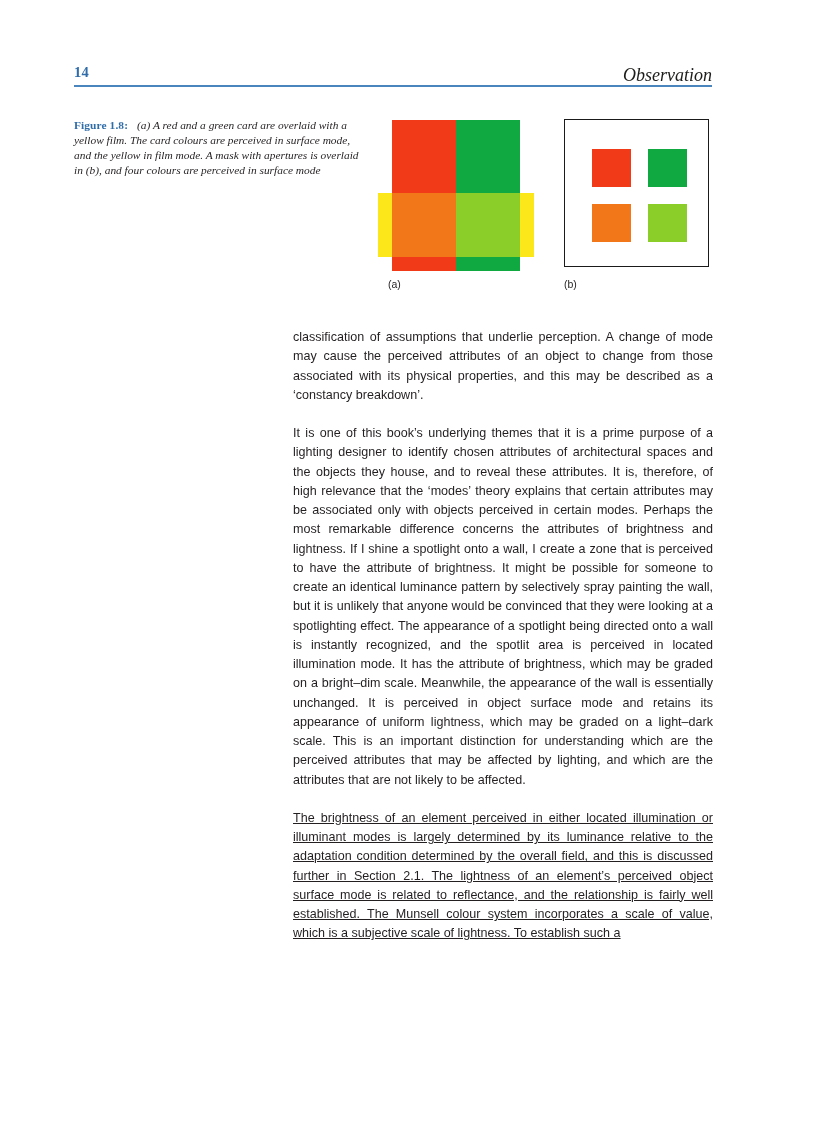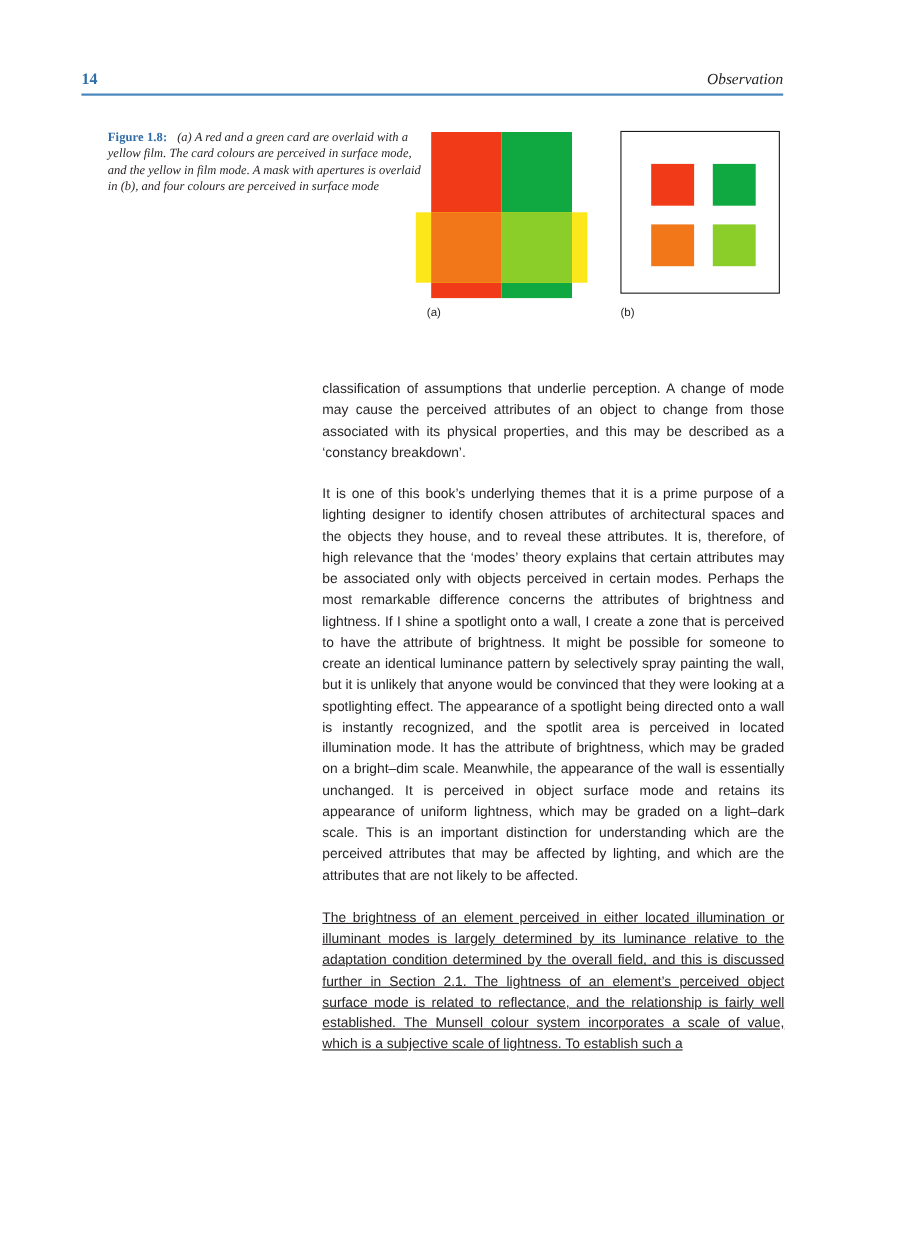--- a/index.html
+++ b/index.html
@@ -39,21 +39,21 @@
     font-size: 14.5px;
     color: #2f6ca8;
     letter-spacing: 0.2px;
   }
   .running-title {
     position: absolute;
     right: 0;
     top: 1px;
     font-family: "Liberation Serif", serif;
     font-style: italic;
-    font-size: 14px;
+    font-size: 18px;
     color: #1d1d1b;
   }
   .header-rule {
     position: absolute;
     left: 0;
     right: 0;
     top: 21px;
     height: 2px;
     background: #4a86bd;
   }
@@ -63,21 +63,20 @@
     position: absolute;
     left: 74px;
     top: 118px;
     width: 290px;
     font-family: "Liberation Serif", serif;
     font-style: italic;
     font-size: 11.4px;
     line-height: 15.1px;
     color: #231f20;
     text-align: left;
-    margin-left: 24px;
   }
   .caption-label {
     font-weight: bold;
     font-style: normal;
     color: #2f6ca8;
     letter-spacing: 0.1px;
   }
   .caption-gap {
     display: inline-block;
     width: 9px;
@@ -175,21 +174,21 @@
     font-size: 10.5px;
     color: #231f20;
   }
   .label-a { left: 14px;  top: 162px; }
   .label-b { left: 190px; top: 162px; }
 
   
   .body-column {
     position: absolute;
     left: 293px;
-    top: 344px;
+    top: 328px;
     width: 420px;
   }
   .body-paragraph {
     font-family: "Liberation Sans", sans-serif;
     font-size: 12.55px;
     line-height: 19.25px;
     color: #231f20;
     text-align: justify;
     text-justify: inter-word;
     margin: 0 0 19px 0;

